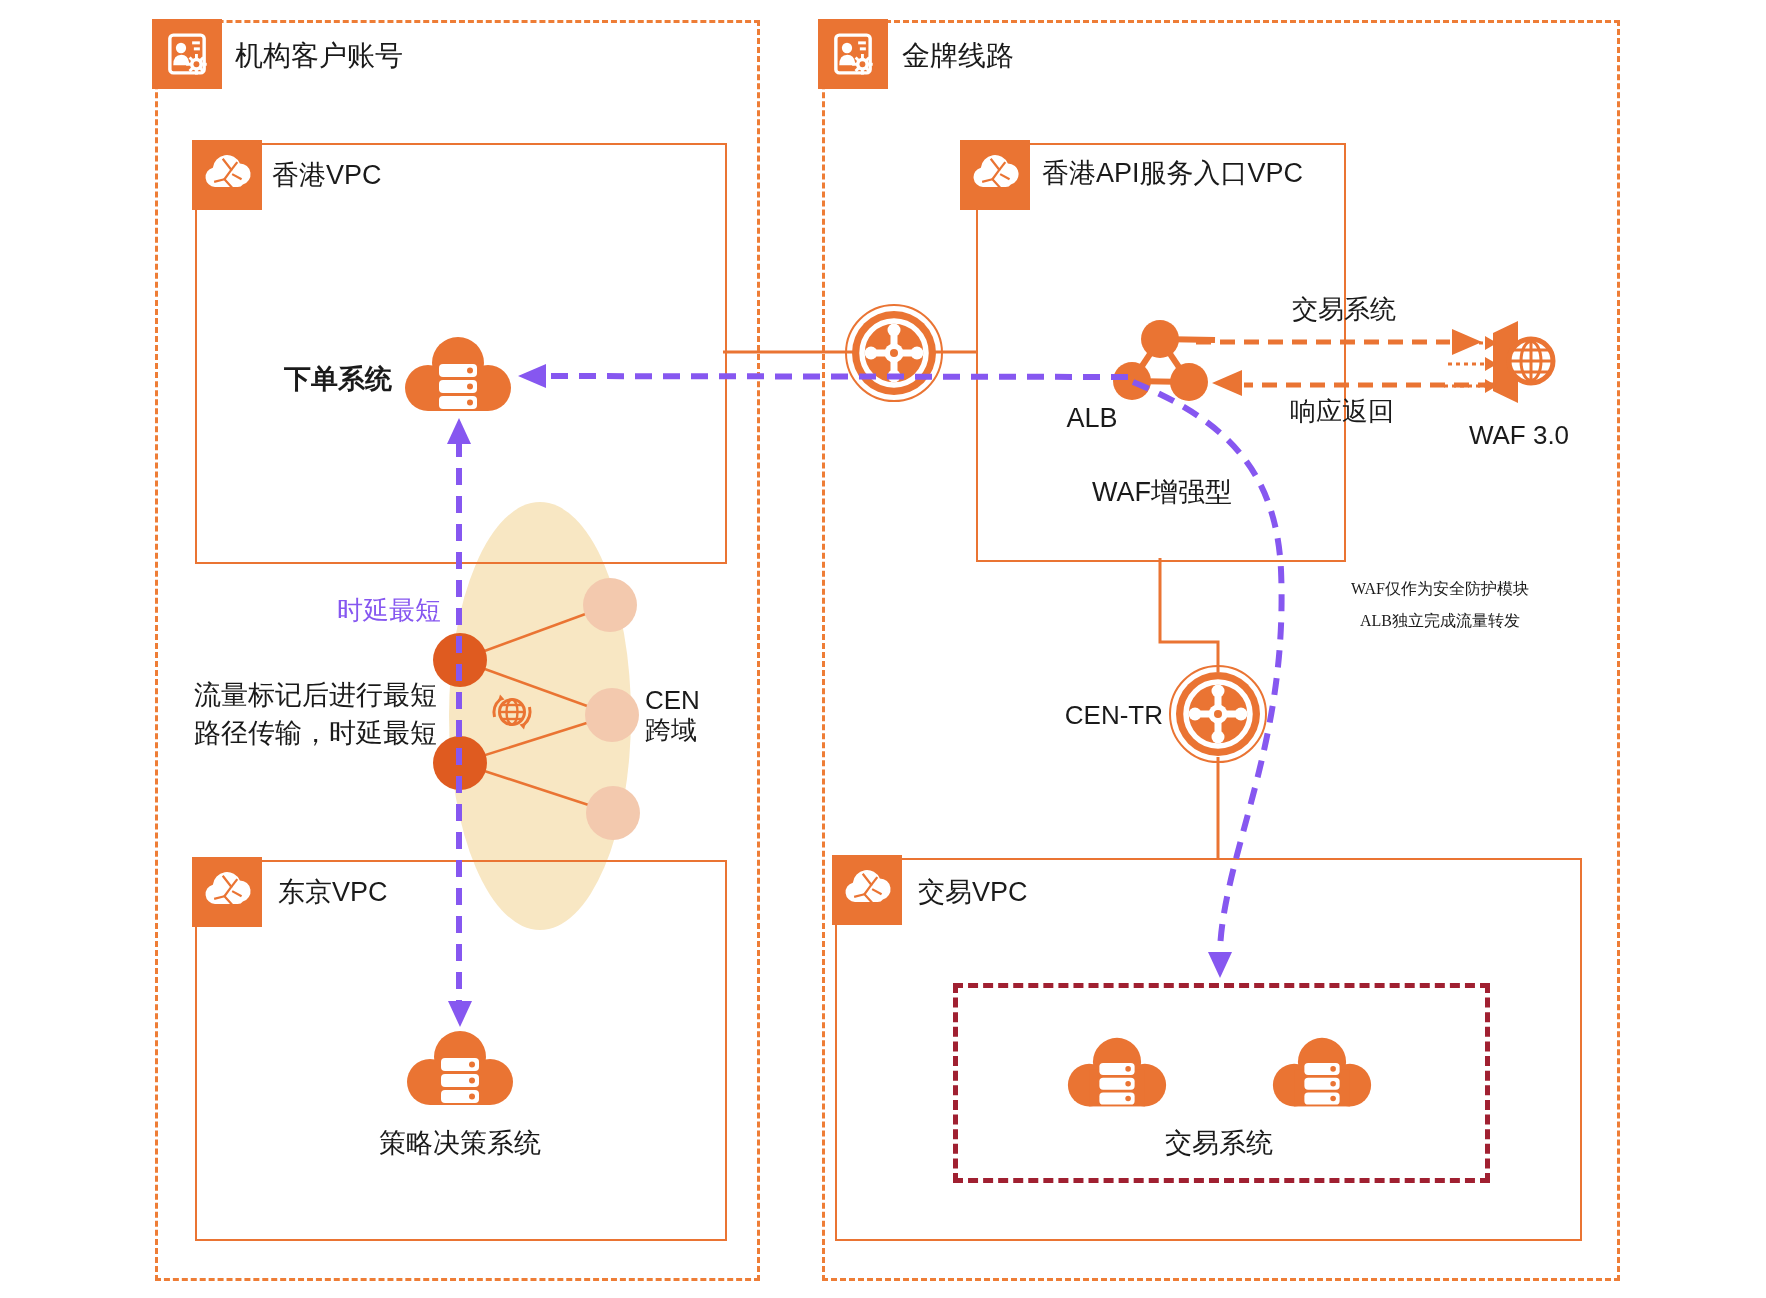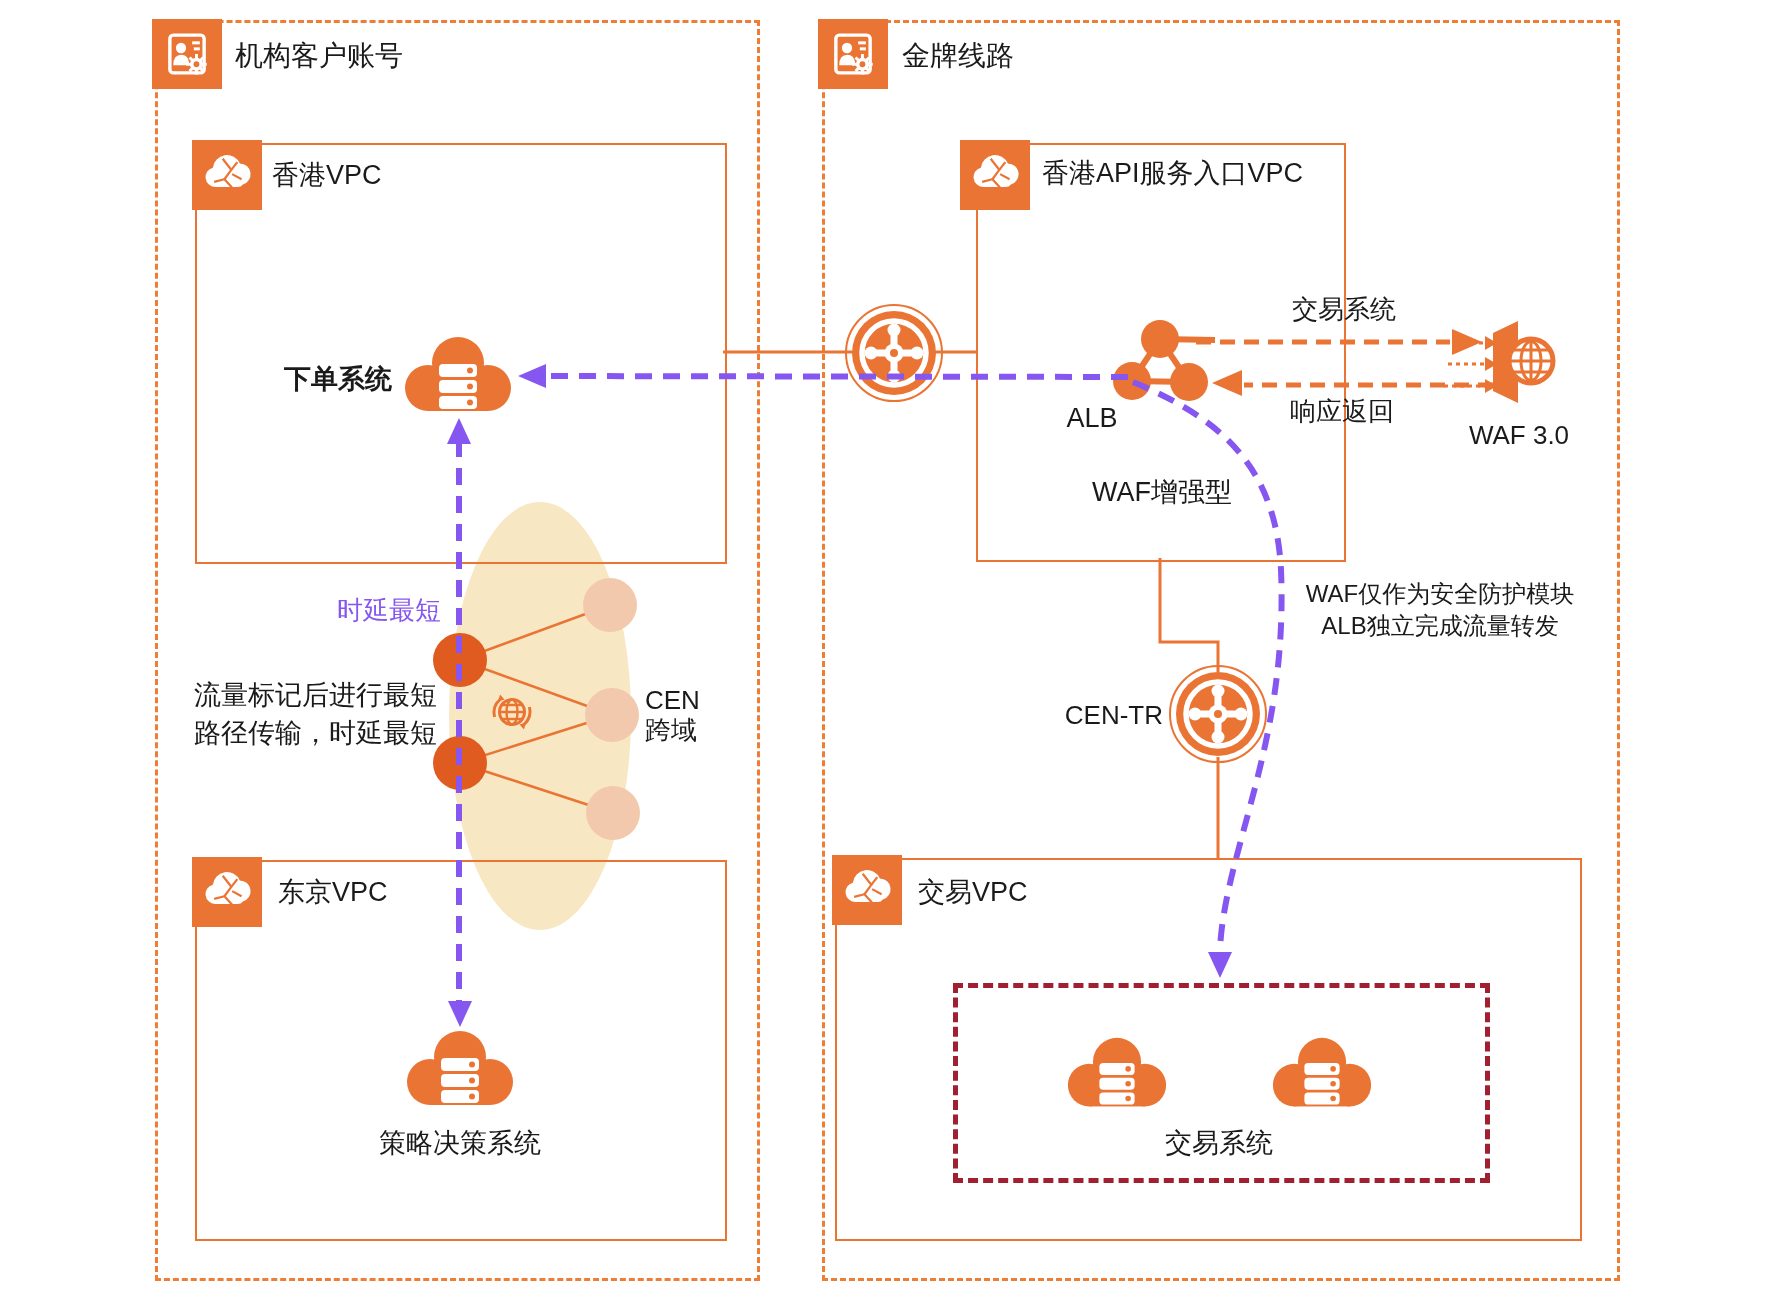--- a/index.html
+++ b/index.html
@@ -20,21 +20,21 @@
            background:var(--cream);border-radius:50%;}
 
   .node{position:absolute;border-radius:50%;}
   .node.dark{background:var(--deep-orange);}
   .node.pink{background:var(--pink);}
 
   .txt{position:absolute;white-space:nowrap;line-height:1.15;}
   .t28{font-size:28px;}
   .t27{font-size:27px;}
   .t26{font-size:26px;}
-  .t24{font-size:24px;}
+  .t24{font-size:16px;font-family:Liberation Serif, serif;}
   .purple{color:var(--purple);}
   .center{transform:translateX(-50%);}
   .rightal{transform:translateX(-100%);}
 
   .l-orange{stroke:var(--orange);fill:none;}
   .f-orange{fill:var(--orange);}
   .l-purple{stroke:var(--purple);fill:none;}
   .f-purple{fill:var(--purple);}
   .thin{stroke:var(--orange);stroke-width:2.5;fill:none;}
 </style>

